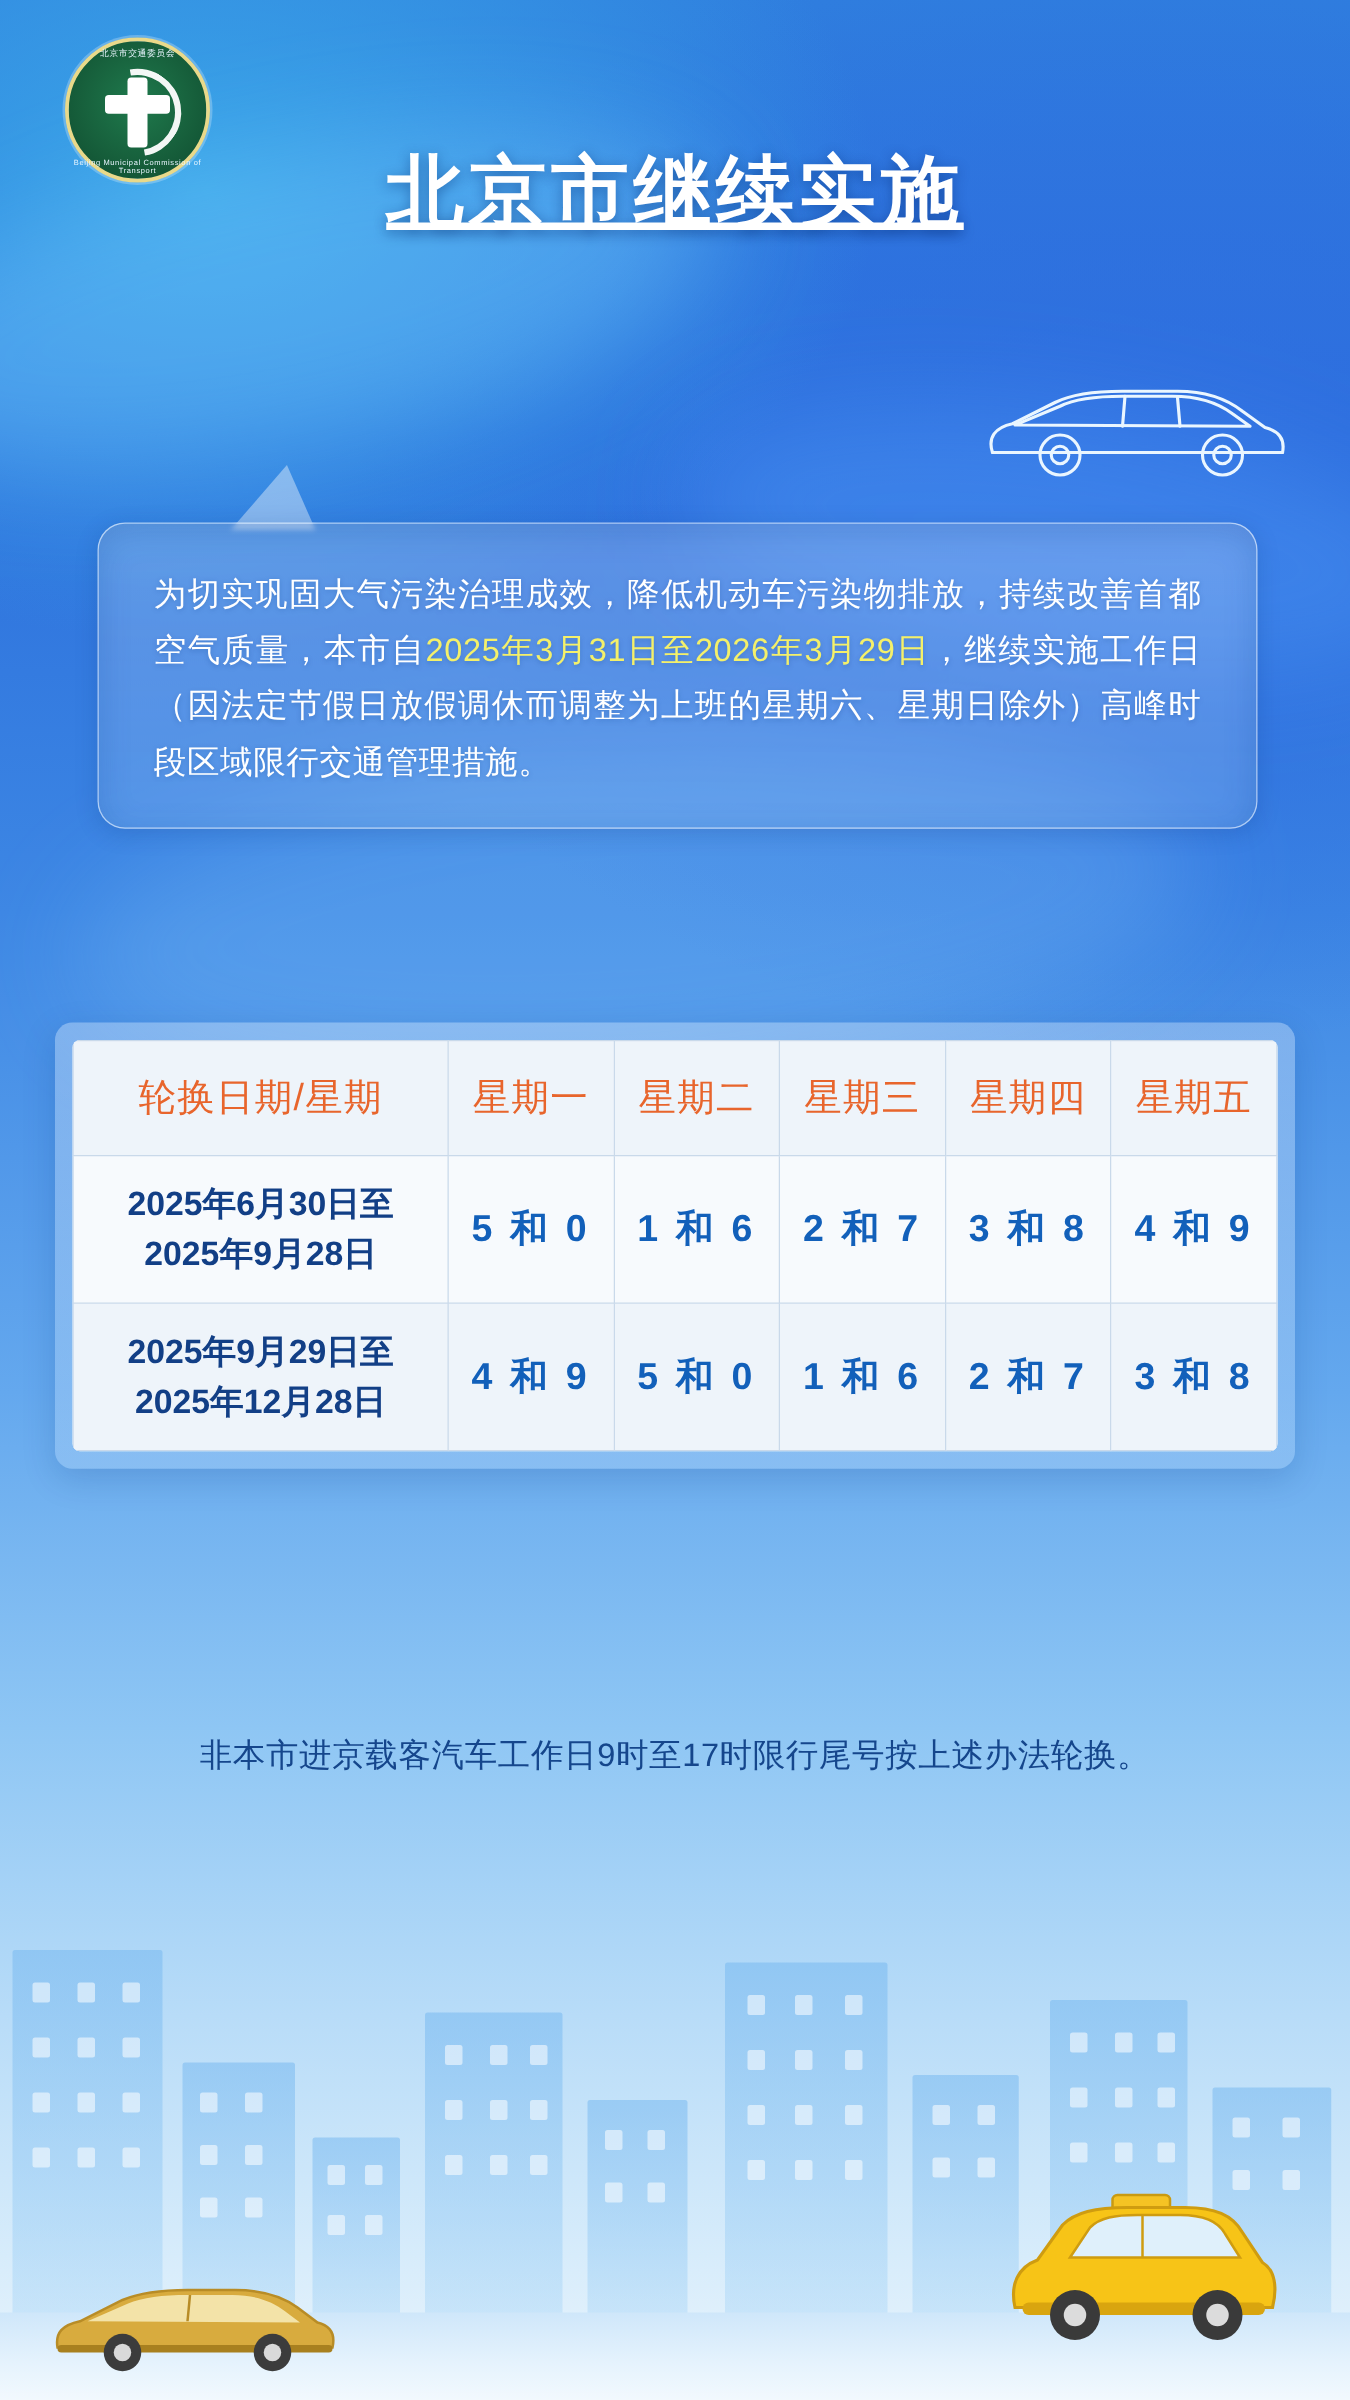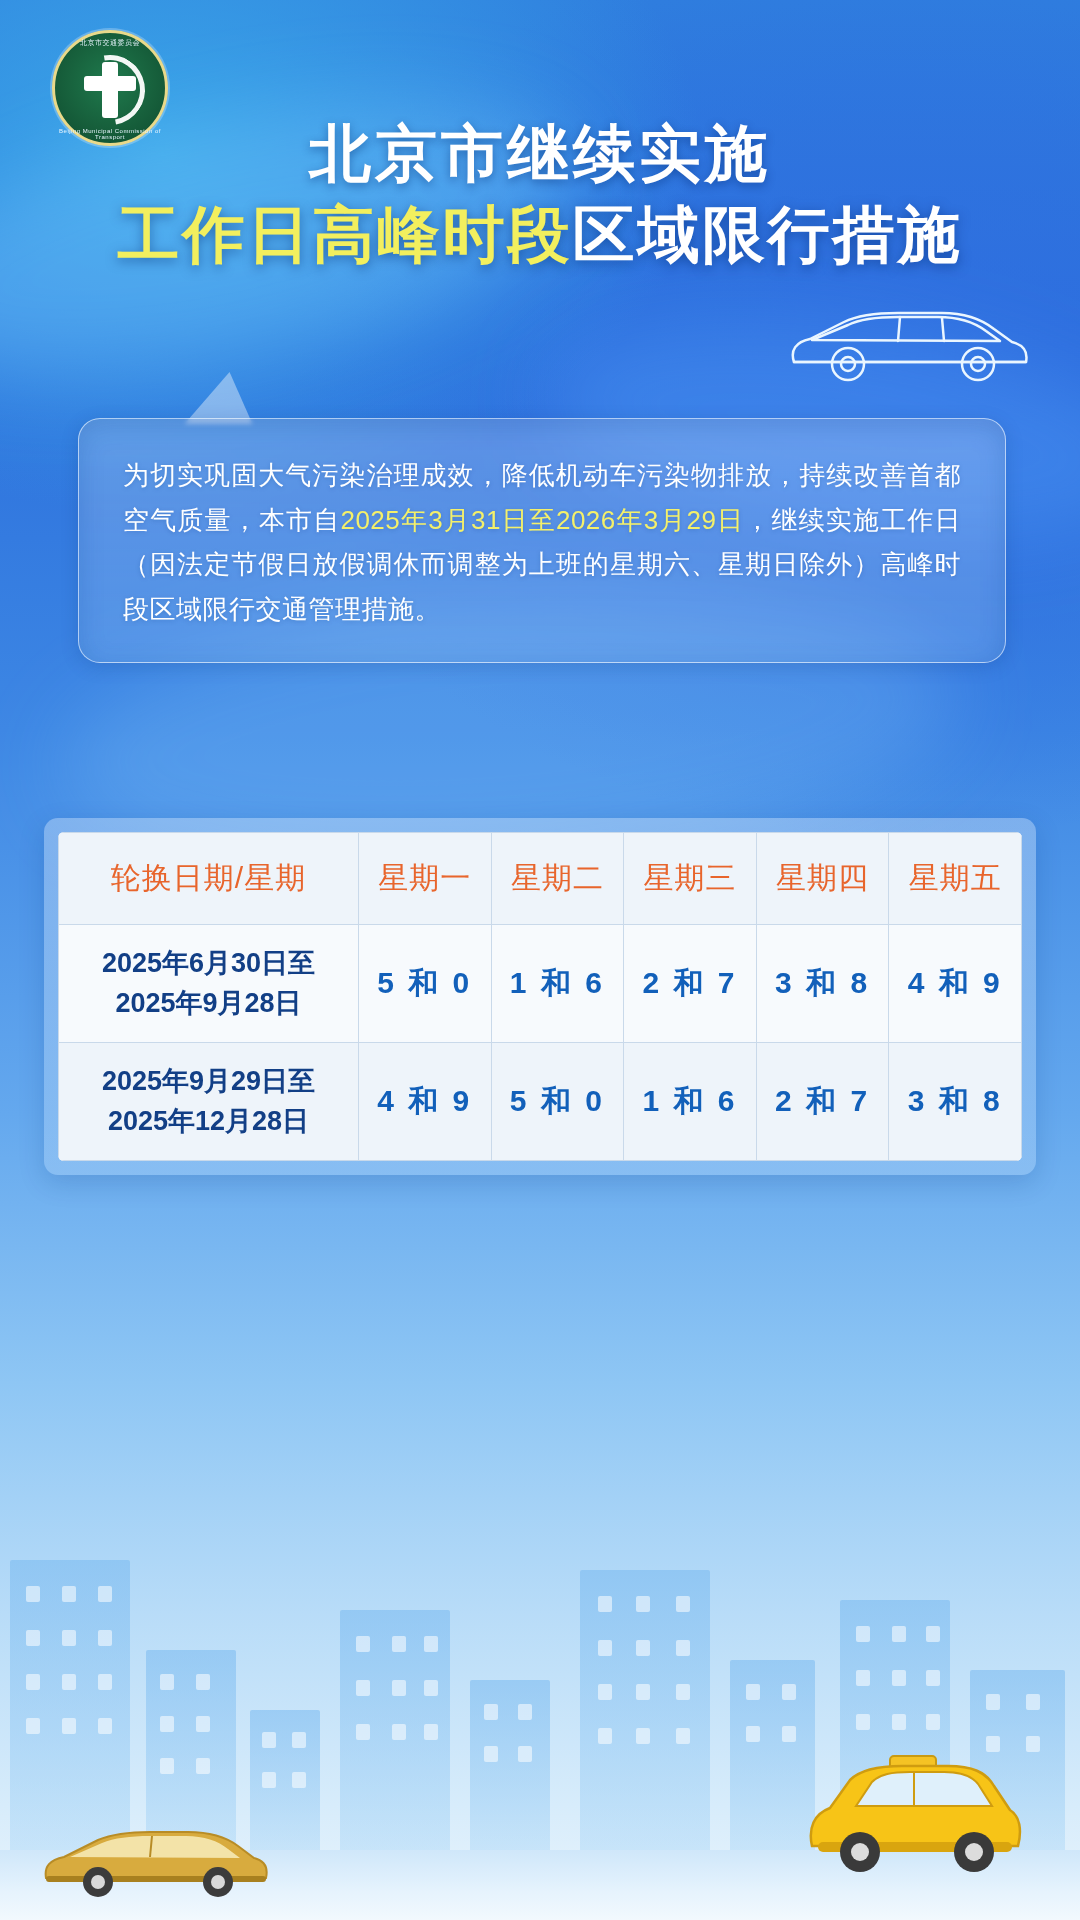--- a/index.html
+++ b/index.html
@@ -67,20 +67,21 @@
   .logo-text-bot { bottom: 6px; font-size: 6px; }
 
   .title-block {
     position: absolute; left: 0; right: 0; top: 118px;
     text-align: center;
   }
   .title-1 {
     font-size: 62px; font-weight: bold; color: #ffffff;
     letter-spacing: 4px; line-height: 1.15;
     text-shadow: 0 3px 10px rgba(0,40,110,.45);
+    text-decoration: underline;
   }
   .title-2 {
     margin-top: 10px;
     font-size: 62px; font-weight: bold;
     letter-spacing: 3px; line-height: 1.15;
     text-shadow: 0 3px 12px rgba(0,40,110,.5);
   }
   .title-2 .hl { color: #f2ef5e; }
   .title-2 .wt { color: #ffffff; }
 
@@ -207,23 +208,20 @@
   <div class="logo">
     <div class="ring"></div>
     <div class="logo-text-top">北京市交通委员会</div>
     <div class="arc"></div>
     <div class="cross"></div>
     <div class="logo-text-bot">Beijing Municipal Commission of Transport</div>
   </div>
 
   <div class="title-block">
     <div class="title-1">北京市继续实施</div>
-    <div class="title-2">
-      <span class="hl">工作日高峰时段</span><span class="wt">区域限行措施</span>
-    </div>
   </div>
 
   <svg class="car-outline" viewBox="0 0 250 90">
     <g fill="none" stroke="#eaf6ff" stroke-width="2.5" stroke-linejoin="round" stroke-linecap="round">
       <path d="M12 62 C8 50 14 42 28 39 L62 22 C74 16 92 13 116 13 L160 13 C182 13 198 18 212 29 L230 42 C242 45 246 52 244 62 Z"></path>
       <path d="M30 40 L66 25 C78 19 96 17 116 17 L156 17 C176 17 192 22 204 31 L218 41 Z"></path>
       <line x1="118" y1="17" x2="116" y2="41"></line>
       <line x1="160" y1="18" x2="162" y2="41"></line>
       <line x1="12" y1="62" x2="244" y2="62"></line>
       <circle cx="66" cy="64" r="16"></circle>
@@ -274,20 +272,21 @@
           <td class="val">5 和 0</td>
           <td class="val">1 和 6</td>
           <td class="val">2 和 7</td>
           <td class="val">3 和 8</td>
         </tr>
       </tbody>
     </table>
   </div>
 
   <div class="footnote">
+    <div>非本市进京载客汽车工作日9时至17时限行尾号按上述办法轮换。</div>
   </div>
 
   <div class="city">
     <div class="bld" style="left:10px; width:120px; height:300px;">
       <div class="w" style="left:16px; top:26px;"></div>
         <div class="w" style="left:52px; top:26px;"></div>
         <div class="w" style="left:88px; top:26px;"></div>
       <div class="w" style="left:16px; top:70px;"></div>
         <div class="w" style="left:52px; top:70px;"></div>
         <div class="w" style="left:88px; top:70px;"></div>

